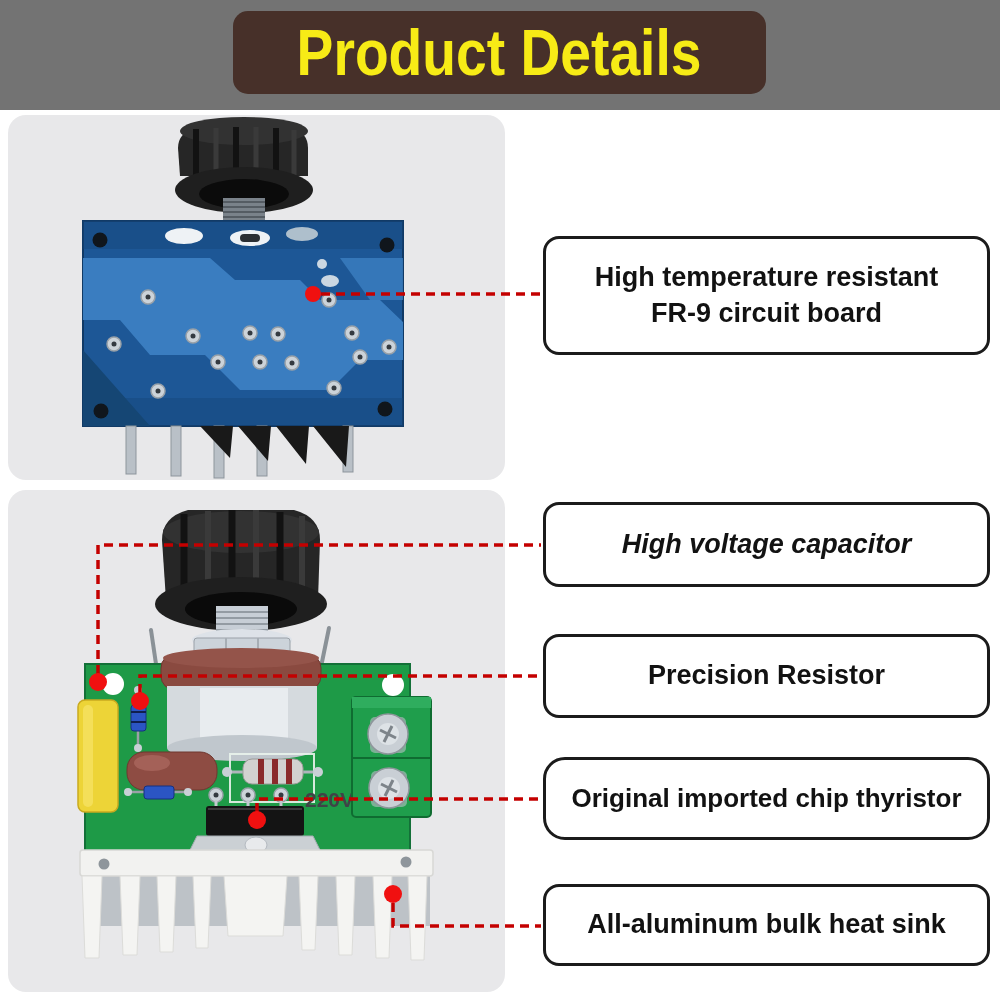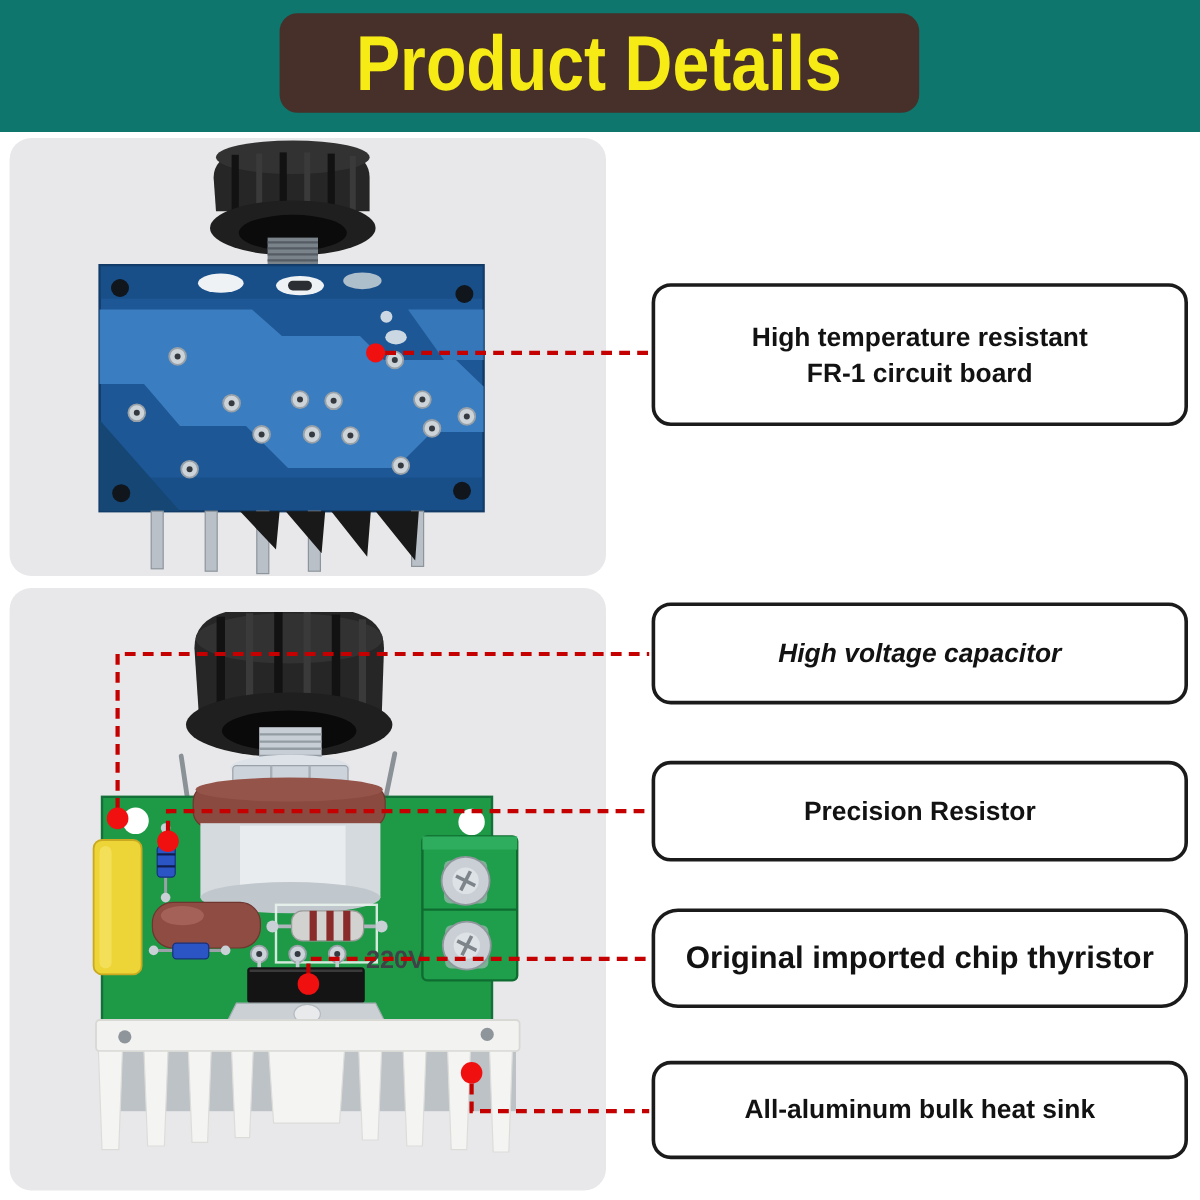--- a/index.html
+++ b/index.html
@@ -1,34 +1,34 @@
 <!DOCTYPE html>
 <html><head>
 <meta charset="utf-8">
 <style>
   html,body{margin:0;padding:0;background:#ffffff;}
   .canvas{position:relative;width:1000px;height:1000px;background:#ffffff;overflow:hidden;
           font-family:"Liberation Sans",sans-serif;}
   
-  .band{position:absolute;left:0;top:0;width:1000px;height:110px;background:#0f766e;}
+  .band{position:absolute;left:0;top:0;width:1000px;height:110px;background:#737373;}
   .plate{position:absolute;left:233px;top:11px;width:533px;height:83px;background:#473029;
          border-radius:15px;display:flex;align-items:center;justify-content:center;}
   .plate .title{color:#F7EB16;font-size:60px;font-weight:bold;letter-spacing:0px;
                 transform:scale(0.92,1.08);white-space:nowrap;}
   
   .panel{position:absolute;background:#E8E8EA;border-radius:18px;}
   .panel.top{left:8px;top:115px;width:497px;height:365px;}
   .panel.bottom{left:8px;top:490px;width:497px;height:502px;}
   
   svg.art{position:absolute;left:0;top:0;width:1000px;height:1000px;pointer-events:none;}
   
   .callout{position:absolute;left:543px;width:447px;background:#ffffff;border:3px solid #1b1b1b;
            border-radius:16px;display:flex;flex-direction:column;align-items:center;justify-content:center;
            text-align:center;font-weight:bold;color:#121212;box-sizing:border-box;padding:0 3px;}
-  .callout .l{font-size:22px;line-height:1.32;white-space:nowrap;}
+  .callout .l{font-size:27px;line-height:1.32;white-space:nowrap;}
   .callout.c-board{top:236px;height:119px;}
   .callout.c-cap{top:502px;height:85px;font-style:italic;}
   .callout.c-res{top:634px;height:84px;}
   .callout.c-thy{top:757px;height:83px;border-radius:22px;}
   .callout.c-thy .l{font-size:26px;}
   .callout.c-hs{top:884px;height:82px;}
 </style>
 </head>
 <body>
 
@@ -254,21 +254,21 @@
       <circle cx="313" cy="294" r="8"></circle>
       <circle cx="98" cy="682" r="9"></circle>
       <circle cx="140" cy="701" r="9"></circle>
       <circle cx="257" cy="820" r="9"></circle>
       <circle cx="393" cy="894" r="9"></circle>
     </g>
   </svg>
 
   <div class="callout c-board">
     <span class="l">High temperature resistant</span>
-    <span class="l">FR-1 circuit board</span>
+    <span class="l">FR-9 circuit board</span>
   </div>
   <div class="callout c-cap">
     <span class="l">High voltage capacitor</span>
   </div>
   <div class="callout c-res">
     <span class="l">Precision Resistor</span>
   </div>
   <div class="callout c-thy">
     <span class="l">Original imported chip thyristor</span>
   </div>

